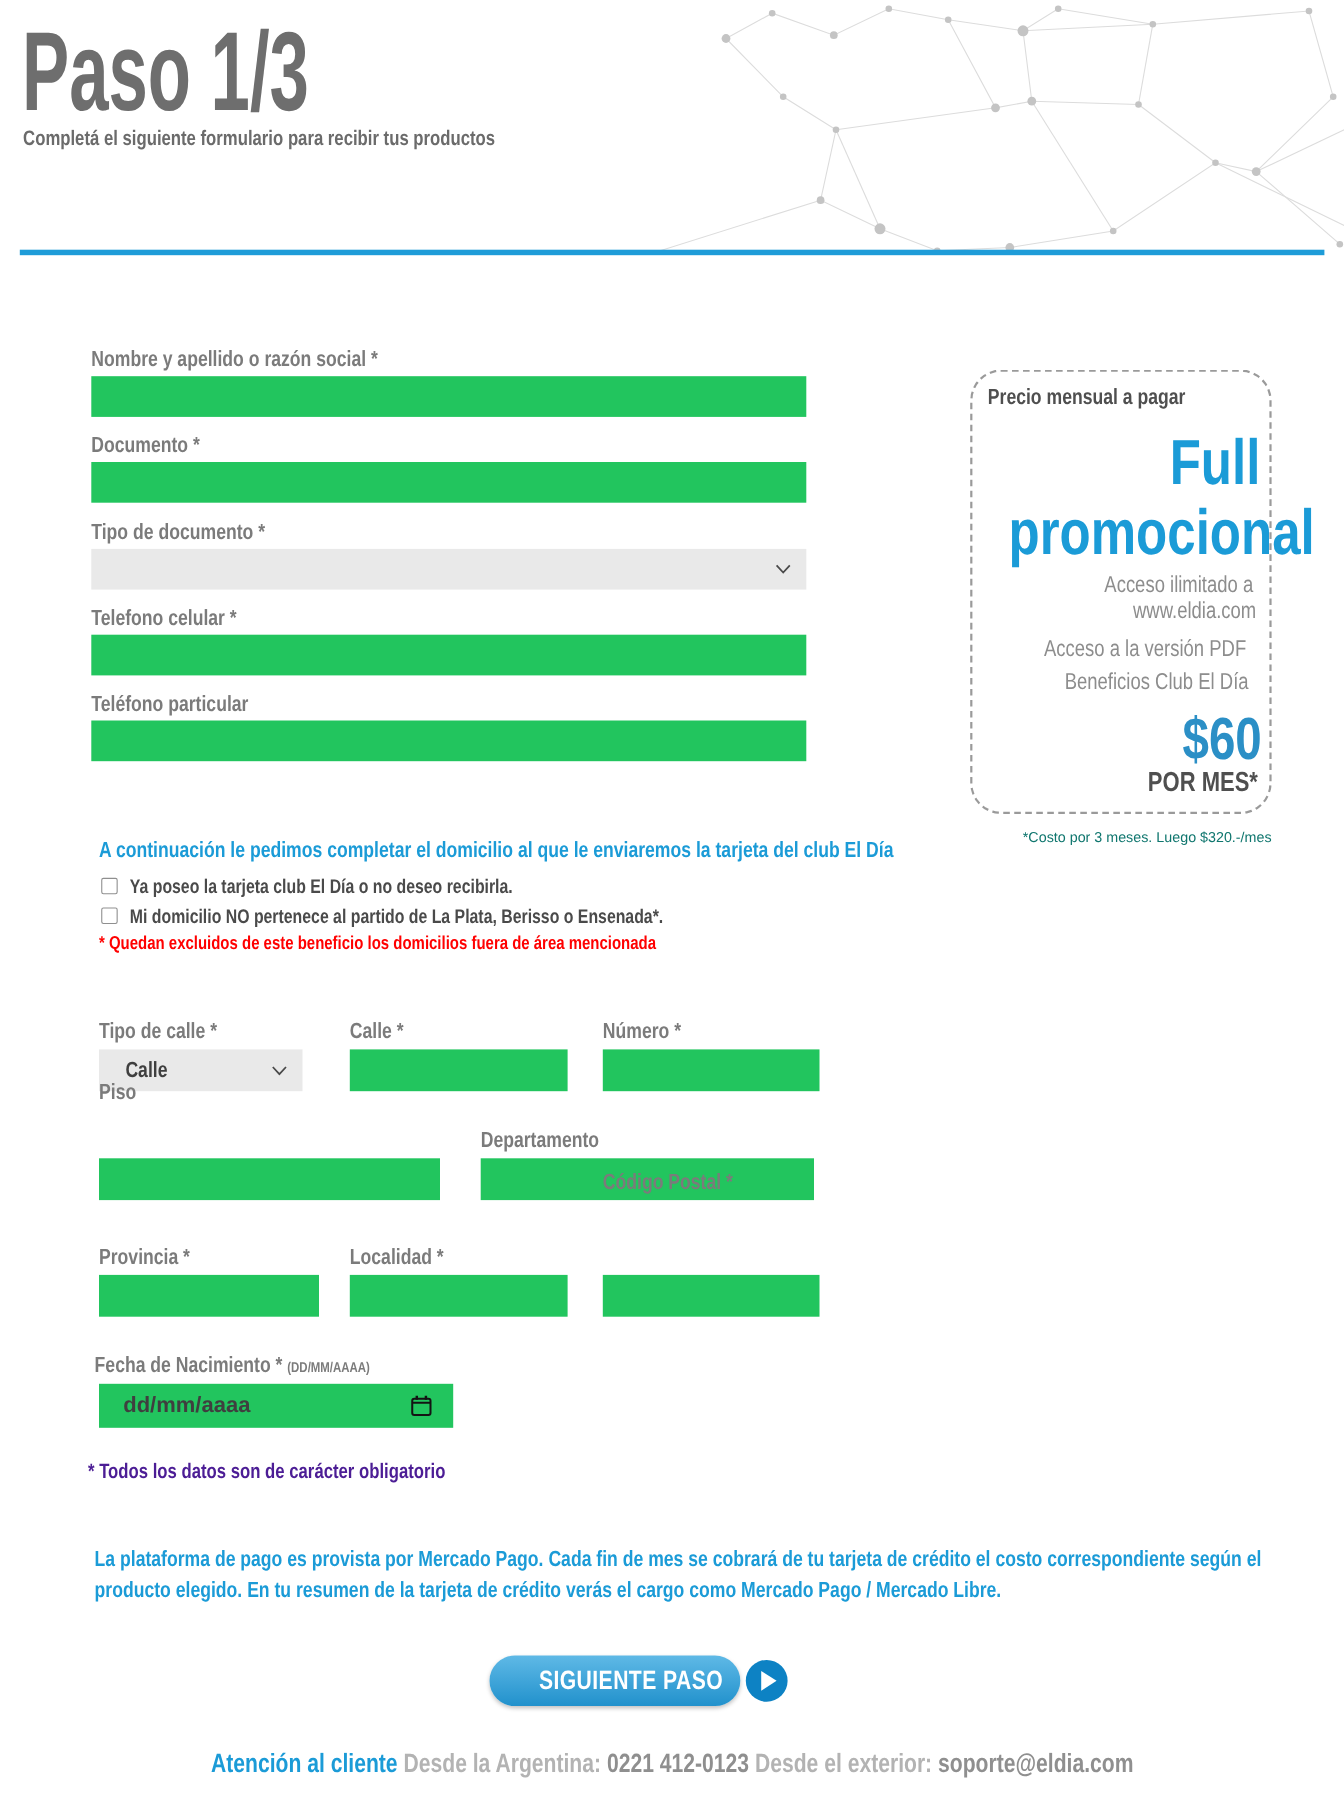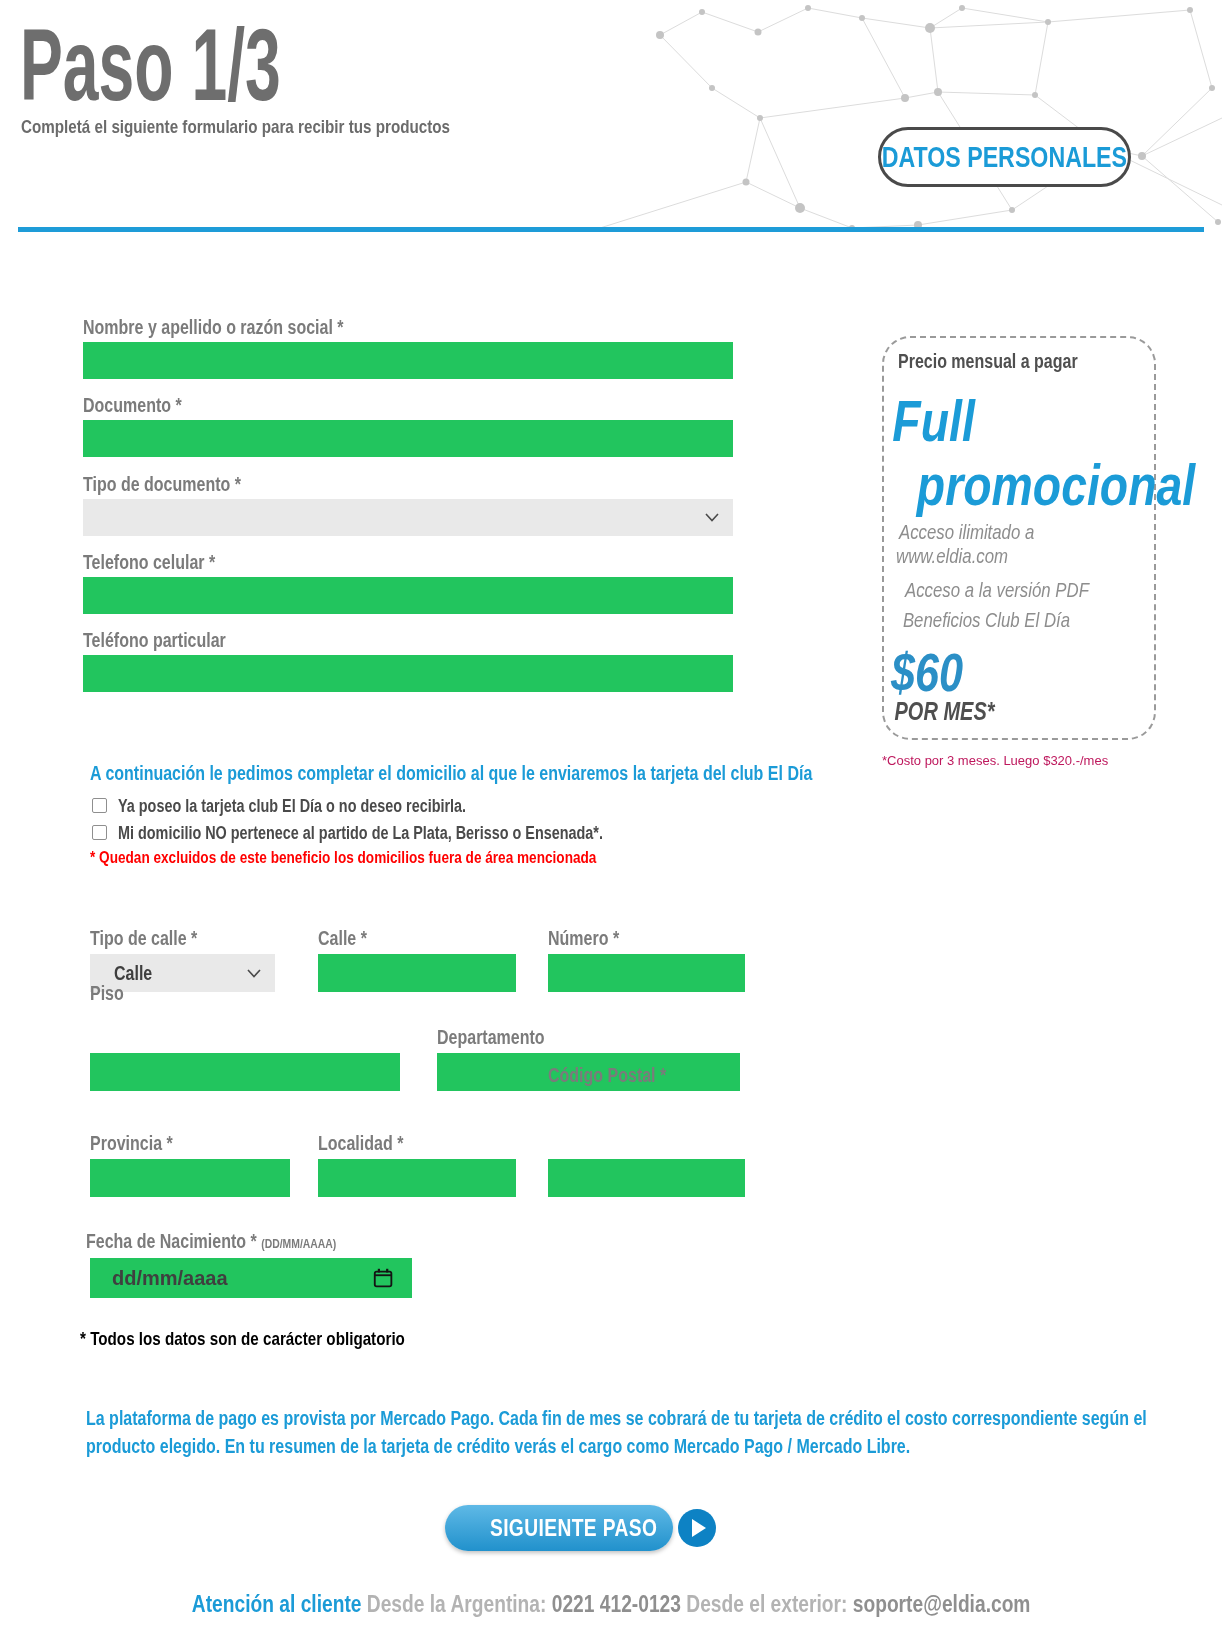--- a/index.html
+++ b/index.html
@@ -27,35 +27,35 @@
   input.txt::placeholder{color:#3f3f3f;opacity:1;}
   .selectbox{position:absolute;background:#e9e9e9;display:flex;align-items:center;
              justify-content:space-between;padding:0 14px 0 24px;box-sizing:border-box;cursor:pointer;}
   .selectbox .val{font-size:20px;font-weight:700;color:#3f3f3f;}
   .chev{flex:0 0 auto;}
 
   
   .price-card{left:882px;top:336px;width:274px;height:404px;border:2px dashed #9a9a9a;
               border-radius:28px;box-sizing:border-box;}
   .pc-head{left:898px;top:350px;font-size:20px;font-weight:700;color:#4f4f4f;}
-  .pc-center{left:882px;width:274px;text-align:left;font-style:italic;}
+  .pc-center{left:882px;width:274px;text-align:right;}
   .pc-plan{font-size:58px;font-weight:700;color:#1b9bd7;line-height:1;}
   .pc-benefit{font-size:21px;font-weight:400;color:#8d8d8d;line-height:1;}
   .pc-price{font-size:54px;font-weight:700;color:#2b8fc6;line-height:1;}
   .pc-per{font-size:25px;font-weight:700;color:#4f4f4f;line-height:1;}
-  .pc-foot{left:882px;top:753px;width:274px;text-align:left;font-size:13px;color:#be185d;}
+  .pc-foot{left:882px;top:753px;width:274px;text-align:right;font-size:13px;color:#0f766e;}
 
   .intro-blue{left:90px;top:762px;font-size:20px;font-weight:700;color:#1b9bd7;}
   .cb-row{position:absolute;display:flex;align-items:flex-start;}
   .checkbox{width:15px;height:15px;border:1.5px solid #8f8f8f;border-radius:2px;background:#fff;
             box-sizing:border-box;margin-right:11px;margin-top:1px;cursor:pointer;}
   .cb-lbl{font-size:18px;font-weight:700;color:#4a4a4a;line-height:18px;}
   .red-note{left:90px;top:848px;font-size:17px;font-weight:700;color:#ff0000;}
 
-  .req-note{left:80px;top:1328px;font-size:19px;font-weight:700;color:#000000;}
+  .req-note{left:80px;top:1328px;font-size:19px;font-weight:700;color:#4c1d95;}
   .pay-note{left:86px;top:1404px;width:1330px;font-size:20px;font-weight:700;color:#1b9bd7;
             line-height:28px;transform:scaleX(0.8);transform-origin:0 0;}
 
   .next-btn{left:445px;top:1505px;width:228px;height:46px;border:0;border-radius:23px;cursor:pointer;
             background:linear-gradient(#5fb9e6,#2191cc);box-shadow:0 2px 4px rgba(0,0,0,0.25);
             display:flex;align-items:center;justify-content:space-between;padding:0 5px 0 24px;box-sizing:border-box;}
   .next-btn .txt{font-size:24px;font-weight:700;color:#fff;letter-spacing:0.5px;}
   .play-circle{width:38px;height:38px;border-radius:50%;background:#0d82c4;display:flex;
                align-items:center;justify-content:center;flex:0 0 auto;}
   .play-tri{width:0;height:0;border-top:9px solid transparent;border-bottom:9px solid transparent;
@@ -116,23 +116,20 @@
         <circle cx="618" cy="222" r="3"></circle>
       <circle cx="590" cy="10" r="3"></circle>
         <circle cx="435" cy="95" r="3"></circle>
     </g>
   </svg>
 
   <div class="abs page-title">Paso 1/3</div>
   <div class="abs page-subtitle">
     <span class="cx">Completá el siguiente formulario para recibir tus productos</span>
   </div>
-  <div class="abs badge">
-    <span class="cxc">DATOS PERSONALES</span>
-  </div>
   <div class="abs divider"></div>
 
   <div class="abs lbl" style="left:83px;top:316px;">
     <span class="cx">Nombre y apellido o razón social *</span></div>
   <div class="abs field" style="left:83px;top:342px;width:650px;height:37px;">
     <input class="txt" type="text" style=""></div>
 
   <div class="abs lbl" style="left:83px;top:394px;">
     <span class="cx">Documento *</span></div>
   <div class="abs field" style="left:83px;top:420px;width:650px;height:37px;">

